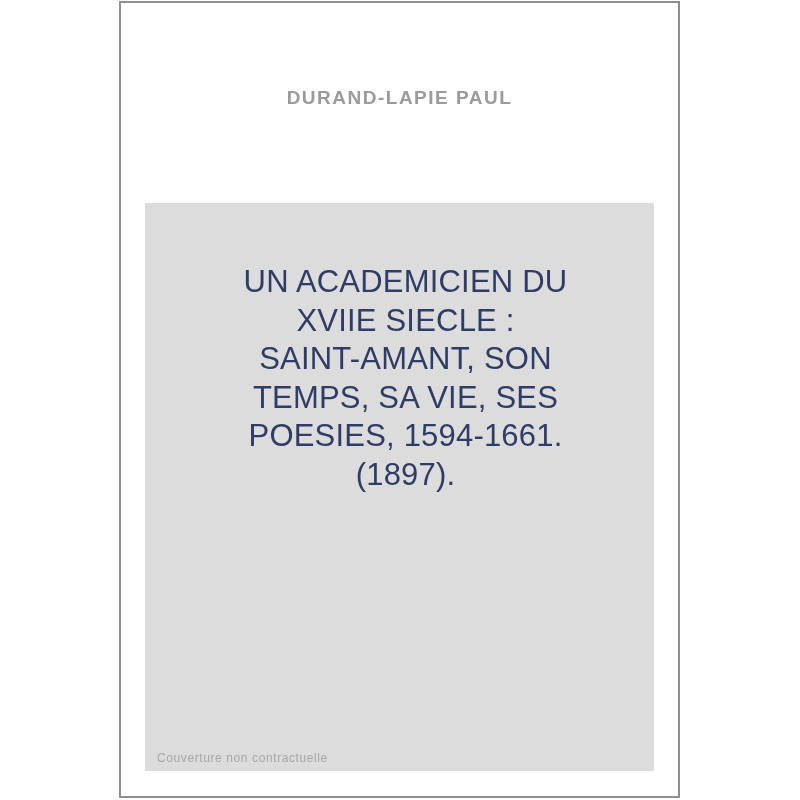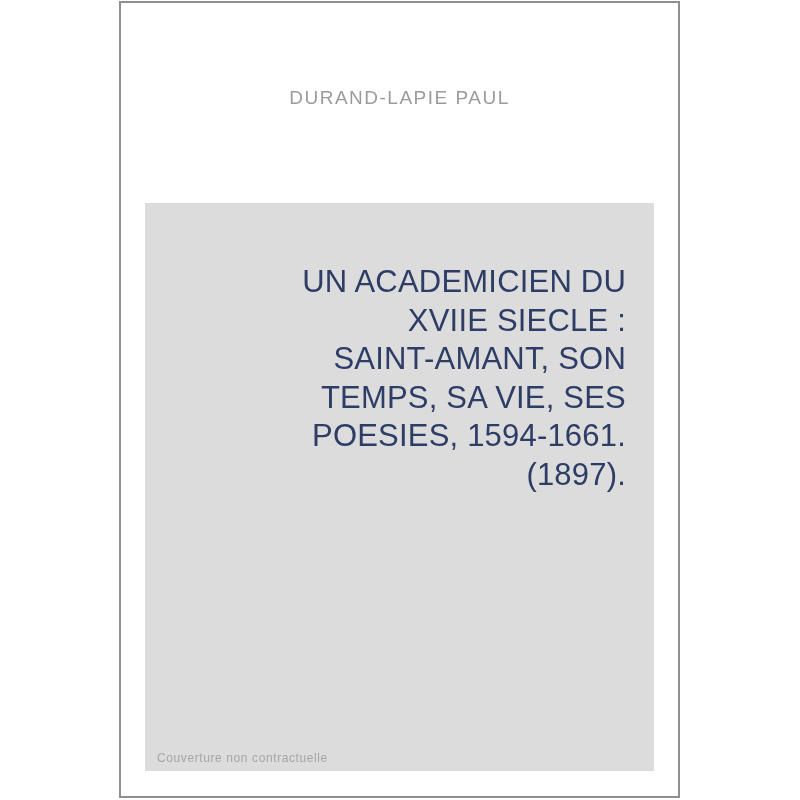--- a/index.html
+++ b/index.html
@@ -31,40 +31,40 @@
   }
 
   
   .author-name {
     position: absolute;
     top: 84px;
     left: 0;
     width: 100%;
     text-align: center;
     font-size: 19px;
-    font-weight: 400;
+    font-weight: 700;
     letter-spacing: 1.5px;
     color: #9b9b9b;
     white-space: nowrap;
   }
 
   
   .cover-box {
     position: absolute;
     left: 24px;
     top: 200px;
     width: 509px;
     height: 568px;
     background: #dcdcdc;
   }
 
   
   .cover-title {
-    padding: 60px 28px 0 18px;
-    text-align: right;
+    padding: 60px 6px 0 18px;
+    text-align: center;
     font-size: 31px;
     line-height: 38.5px;
     font-weight: 300;
     color: #2e3d66;
     white-space: pre-line;
     letter-spacing: 0.2px;
   }
 
   
   .disclaimer {

